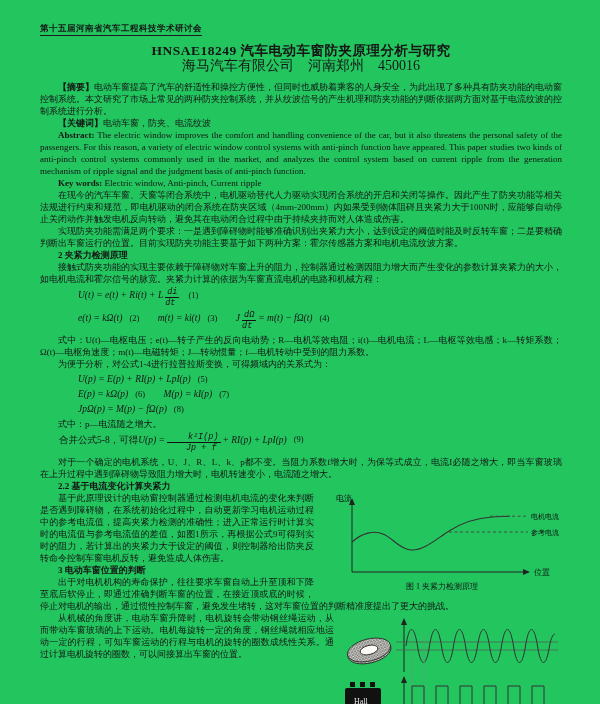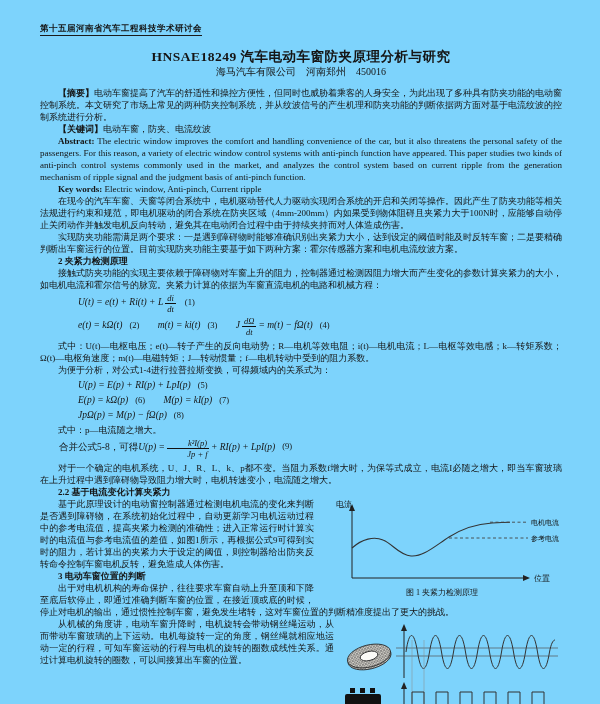--- a/index.html
+++ b/index.html
@@ -1,39 +1,39 @@
 <!DOCTYPE html>
 <html><head>
 <meta charset="utf-8">
 <style>
   * { margin:0; padding:0; box-sizing:border-box; }
   html,body { background:#e9e8e4; }
   .page{
     position:relative; width:600px; height:704px; margin:0 auto;
-    background:#7dd3fc; overflow:hidden; color:#151515;
+    background:#22c55e; overflow:hidden; color:#151515;
     font-family:"Liberation Serif","DejaVu Serif",serif;
   }
   .content{ padding:22px 38px 0 40px; font-size:9px; line-height:12px; }
   .conf-header{
     display:inline-block; font-size:8.5px; font-weight:bold;
     border-bottom:1.5px solid #1a1a1a; padding-bottom:1px; letter-spacing:.5px;
   }
-  .paper-title{ text-align:center; font-size:13.5px; font-weight:bold; margin-top:15px; letter-spacing:.5px; }
+  .paper-title{ text-align:center; font-size:13.5px; font-weight:bold; margin-top:9px; letter-spacing:.5px; }
   .authors{ text-align:center; font-size:8.5px; margin-top:10px; letter-spacing:2px; }
-  .affil{ text-align:center; font-size:10px; margin-top:3px; }
+  .affil{ text-align:center; font-size:14px; margin-top:3px; }
   p{ text-align:justify; text-indent:2em; }
   .abs{ margin-top:9px; }
   .b{ font-weight:bold; }
   .heading{ font-weight:bold; text-indent:2em; text-align:left; }
   .eq{ text-indent:0; margin:3px 0 3px 38px; font-size:9.5px; text-align:left; }
   .eq .m, .m{ font-style:italic; }
   .eq .tag{ font-style:normal; font-size:8.5px; margin-left:7px; }
   .eq .sp{ display:inline-block; width:16px; }
   .eq9{ text-indent:2em; margin-left:0; }
-  .frac{ display:inline-block; text-align:center; vertical-align:-0.85em; line-height:1.05; font-size:8.5px; margin:0 2px; }
+  .frac{ display:inline-block; vertical-align:-0.85em; line-height:1.05; font-size:8.5px; margin:0 2px;font-family:Liberation Mono, monospace; }
   .frac .top{ display:block; border-bottom:0.8px solid #111; padding:0 2px 0.5px; }
   .frac .bot{ display:block; padding-top:0.5px; }
   .fig1{ float:right; width:240px; margin:0 0 1px 8px; }
   .fig2{ float:right; width:220px; height:112px; margin:2px 0 0 8px; }
   .figcap{ text-align:center; font-size:8px; text-indent:0; margin-top:-2px; }
   svg text{ font-family:"Liberation Serif","DejaVu Serif",serif; }
 </style>
 </head>
 <body>
 

